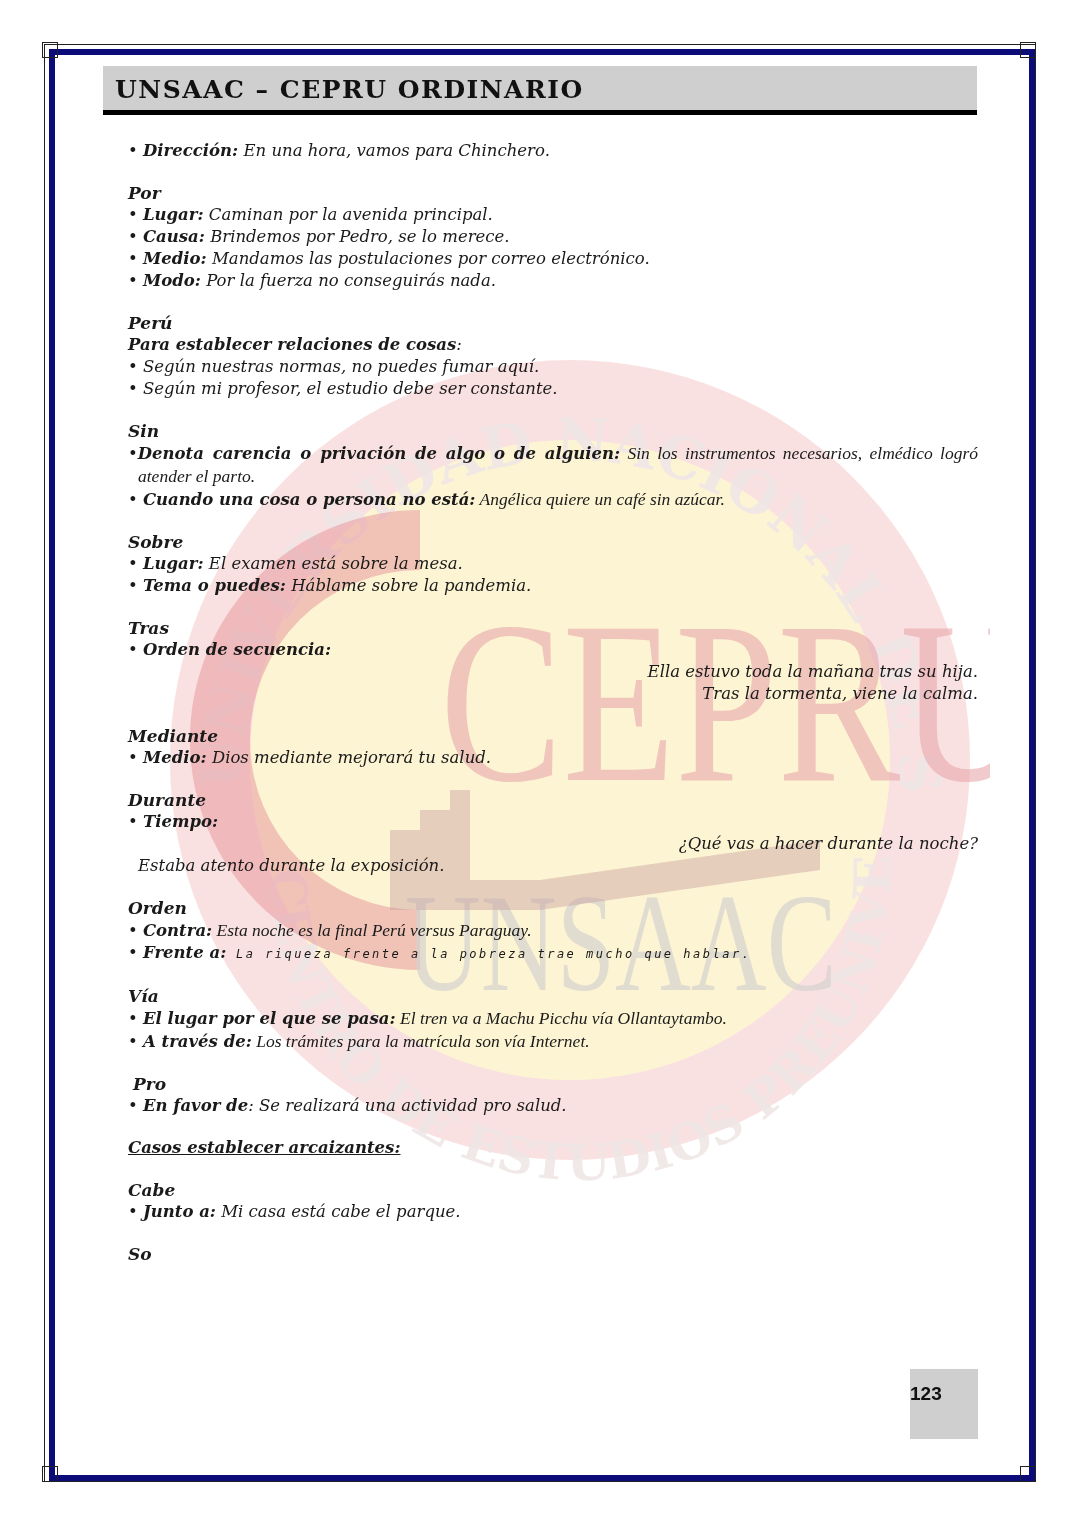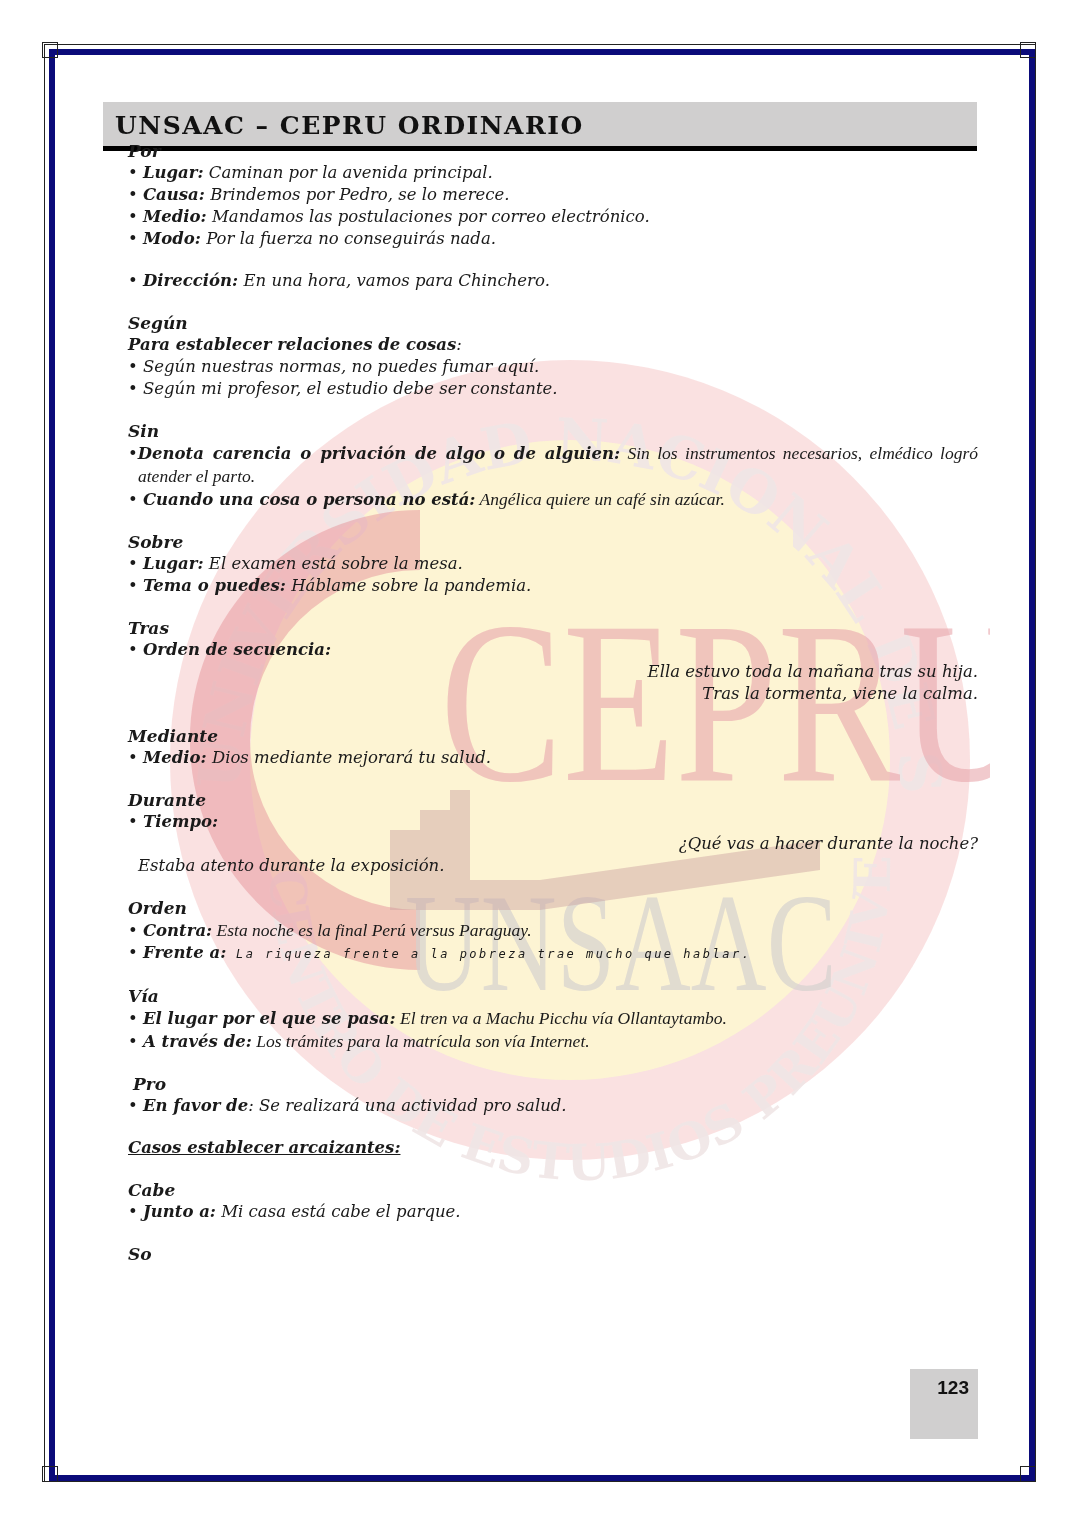--- a/index.html
+++ b/index.html
@@ -18,21 +18,21 @@
   }
   .corner { position: absolute; width: 14px; height: 14px; border: 1.5px solid #222; background: transparent; }
   .c-tl { left: 42px; top: 42px; }
   .c-tr { left: 1020px; top: 42px; }
   .c-bl { left: 42px; top: 1466px; }
   .c-br { left: 1020px; top: 1466px; }
 
   
   .header {
     position: absolute; left: 103px; top: 66px; width: 874px; height: 44px;
-    background: #d0cfcf; border-bottom: 5px solid #000; margin-top: 36px;
+    background: #d0cfcf; border-bottom: 5px solid #000;
   }
   .header-title {
     position: absolute; left: 12px; top: 9px;
     font-family: "DejaVu Serif", serif; font-weight: 900; font-size: 25px; letter-spacing: 1.5px;
     color: #111;
   }
 
   
   .watermark { position: absolute; left: 120px; top: 270px; width: 870px; height: 960px; pointer-events: none; }
 
@@ -48,21 +48,21 @@
   .indent { padding-left: 14px; text-align: right; }
   .hang { padding-left: 10px; text-indent: -10px; text-align: justify; }
   .narrow { font-family: "Liberation Serif", serif; font-size: 17.5px; }
   .spaced { letter-spacing: 2.5px; font-family: "DejaVu Sans Mono", monospace; font-size: 12px; font-weight: normal; }
   .underline { text-decoration: underline; font-weight: bold; font-style: italic; }
 
   .page-num-box {
     position: absolute; left: 910px; top: 1369px; width: 68px; height: 70px; background: #d0cfcf;
   }
   .page-num {
-    position: absolute; left: 0; top: 8px; width: 59px; text-align: right;
+    position: absolute; left: 0; top: 14px; width: 59px; text-align: left;
     font-family: "Liberation Sans", sans-serif; font-weight: bold; font-size: 19px; color: #111;
   }
 </style>
 </head>
 <body>
 
 <div class="frame-outer"></div>
 <div class="frame-blue"></div>
 <div class="corner c-tl"></div>
 <div class="corner c-tr"></div>
@@ -88,33 +88,33 @@
   </text>
   <path d="M 300 240 A 200 200 0 1 0 300 700 L 300 640 A 150 150 0 1 1 300 300 Z" fill="#e79aa0" opacity="0.55"></path>
   <text x="400" y="510" font-family="Liberation Serif, serif" font-size="230" fill="#e9a7ad" opacity="0.6" transform="scale(0.8,1)">CEPRU</text>
   <text x="380" y="720" font-family="Liberation Serif, serif" font-size="140" fill="#d6d2cf" opacity="0.7" transform="scale(0.75,1)">UNSAAC</text>
   <path d="M 270 640 L 270 560 L 300 560 L 300 540 L 330 540 L 330 520 L 350 520 L 350 610 L 420 610 L 700 570 L 700 600 L 420 640 Z" fill="#c9a0a0" opacity="0.45"></path>
 </svg>
 
 <div class="content">
 
   <div class="section">
+    <div class="line"><span>• </span><b>Dirección:</b><span> En una hora, vamos para Chinchero.</span></div>
+  </div>
+
+  <div class="section">
     <div class="section-title">Por</div>
     <div class="line"><span>• </span><b>Lugar:</b><span> Caminan por la avenida principal.</span></div>
     <div class="line"><span>• </span><b>Causa:</b><span> Brindemos por Pedro, se lo merece.</span></div>
     <div class="line"><span>• </span><b>Medio:</b><span> Mandamos las postulaciones por correo electrónico.</span></div>
     <div class="line"><span>• </span><b>Modo:</b><span> Por la fuerza no conseguirás nada.</span></div>
   </div>
 
   <div class="section">
-    <div class="line"><span>• </span><b>Dirección:</b><span> En una hora, vamos para Chinchero.</span></div>
-  </div>
-
-  <div class="section">
-    <div class="section-title">Según</div>
+    <div class="section-title">Perú</div>
     <div class="line"><b>Para establecer relaciones de cosas</b><span>:</span></div>
     <div class="line"><span>• </span><span>Según  nuestras normas, no puedes fumar aquí.</span></div>
     <div class="line"><span>• </span><span>Según mi profesor, el estudio debe ser constante.</span></div>
   </div>
 
   <div class="section">
     <div class="section-title">Sin</div>
     <div class="line hang"><span>•</span><b>Denota carencia o privación de algo o de alguien:</b><span class="narrow"> Sin los instrumentos necesarios,  elmédico logró atender el parto.</span></div>
     <div class="line"><span>• </span><b>Cuando una cosa o persona no está:</b><span class="narrow"> Angélica quiere un café sin azúcar.</span></div>
   </div>

